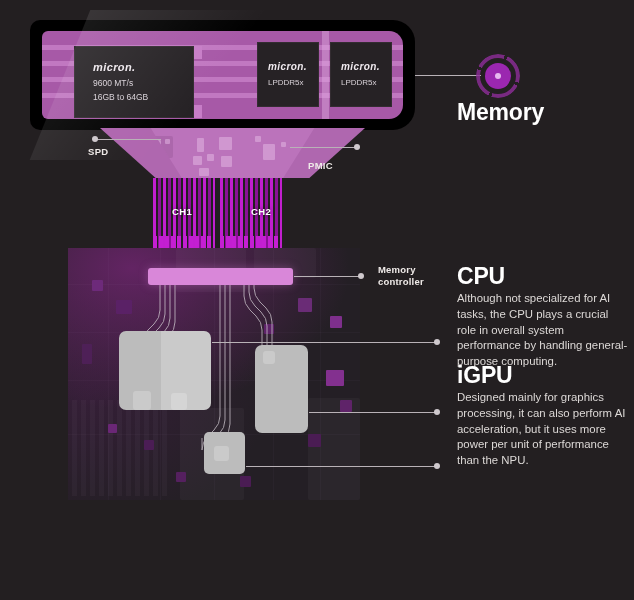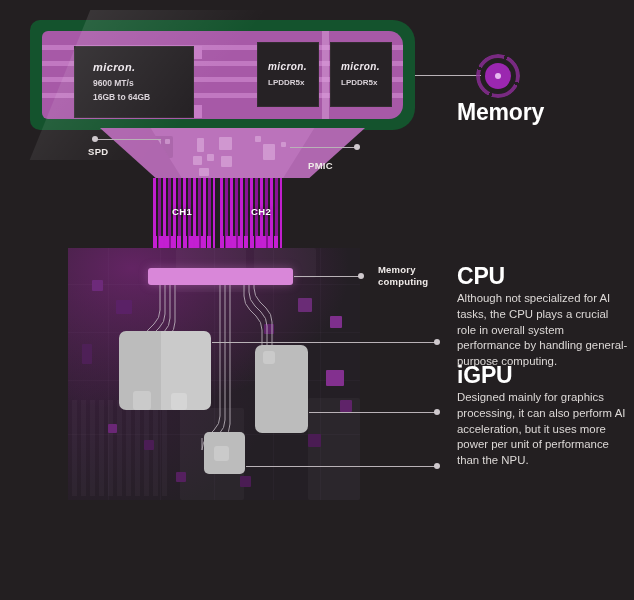--- a/index.html
+++ b/index.html
@@ -6,21 +6,21 @@
   body{
     width:634px;height:600px;overflow:hidden;position:relative;
     font-family:"Liberation Sans","DejaVu Sans",sans-serif;
     color:#e8e6e4;
   }
   .stage{position:absolute;inset:0;background:#231f21;}
 
   
   .mem-module{
     position:absolute;left:30px;top:20px;width:385px;height:110px;
-    background:#14532d;border-radius:10px 22px 22px 10px;
+    background:#000000;border-radius:10px 22px 22px 10px;
     box-shadow:0 0 0 0 rgba(0,0,0,0);
   }
   .mem-inner{
     position:absolute;left:12px;top:11px;width:361px;height:88px;
     background:#a759a7;border-radius:6px 14px 14px 6px;
   }
   .mem-band{
     position:absolute;left:0;top:0;width:100%;height:100%;
     border-radius:6px 14px 14px 6px;overflow:hidden;
   }
@@ -34,21 +34,21 @@
   }
   .chip{
     position:absolute;background:#262225;border:1px solid #332c31;
     display:flex;flex-direction:column;justify-content:center;
     box-sizing:border-box;
   }
   .chip .brand{
     font-size:11px;letter-spacing:.4px;color:#efe9ee;font-weight:700;
     font-style:italic;
   }
-  .chip .spec{font-size:8.5px;color:#d9d2d8;line-height:1.45;font-weight:700;margin-top:4px;}
+  .chip .spec{font-size:8.5px;color:#d9d2d8;line-height:1.45;font-weight:400;margin-top:4px;}
   .chip-a{left:32px;top:15px;width:120px;height:72px;padding:0 0 0 18px;}
   .chip-b{left:215px;top:11px;width:62px;height:65px;padding:0 0 0 10px;}
   .chip-c{left:288px;top:11px;width:62px;height:65px;padding:0 0 0 10px;}
   .chip-b .spec,.chip-c .spec{margin-top:5px;font-size:8px;}
   .chip-notch{position:absolute;background:#c77dc7;}
 
   
   .leader{position:absolute;height:1px;background:#b9b2b7;}
   .leader-dot{position:absolute;width:6px;height:6px;border-radius:50%;background:#cfc9cd;}
   .target{
@@ -359,21 +359,21 @@
     <div class="hot" style="left:8px;top:6px;width:12px;height:13px;"></div>
   </div>
   <div class="core-blk core-npu">
     <div class="hot" style="left:10px;top:14px;width:15px;height:15px;"></div>
   </div>
 
   <div class="leader" style="left:294px;top:276px;width:67px;"></div>
   <div class="leader-dot" style="left:358px;top:273px;"></div>
   <div class="mc-label" style="left:378px;top:264px;">
     <span>Memory</span><br>
-    <span>computing</span>
+    <span>controller</span>
   </div>
 
   <div class="leader" style="left:212px;top:342px;width:225px;"></div>
   <div class="leader-dot" style="left:434px;top:339px;"></div>
 
   <div class="leader" style="left:309px;top:412px;width:128px;"></div>
   <div class="leader-dot" style="left:434px;top:409px;"></div>
 
   <div class="leader" style="left:246px;top:466px;width:191px;"></div>
   <div class="leader-dot" style="left:434px;top:463px;"></div>

